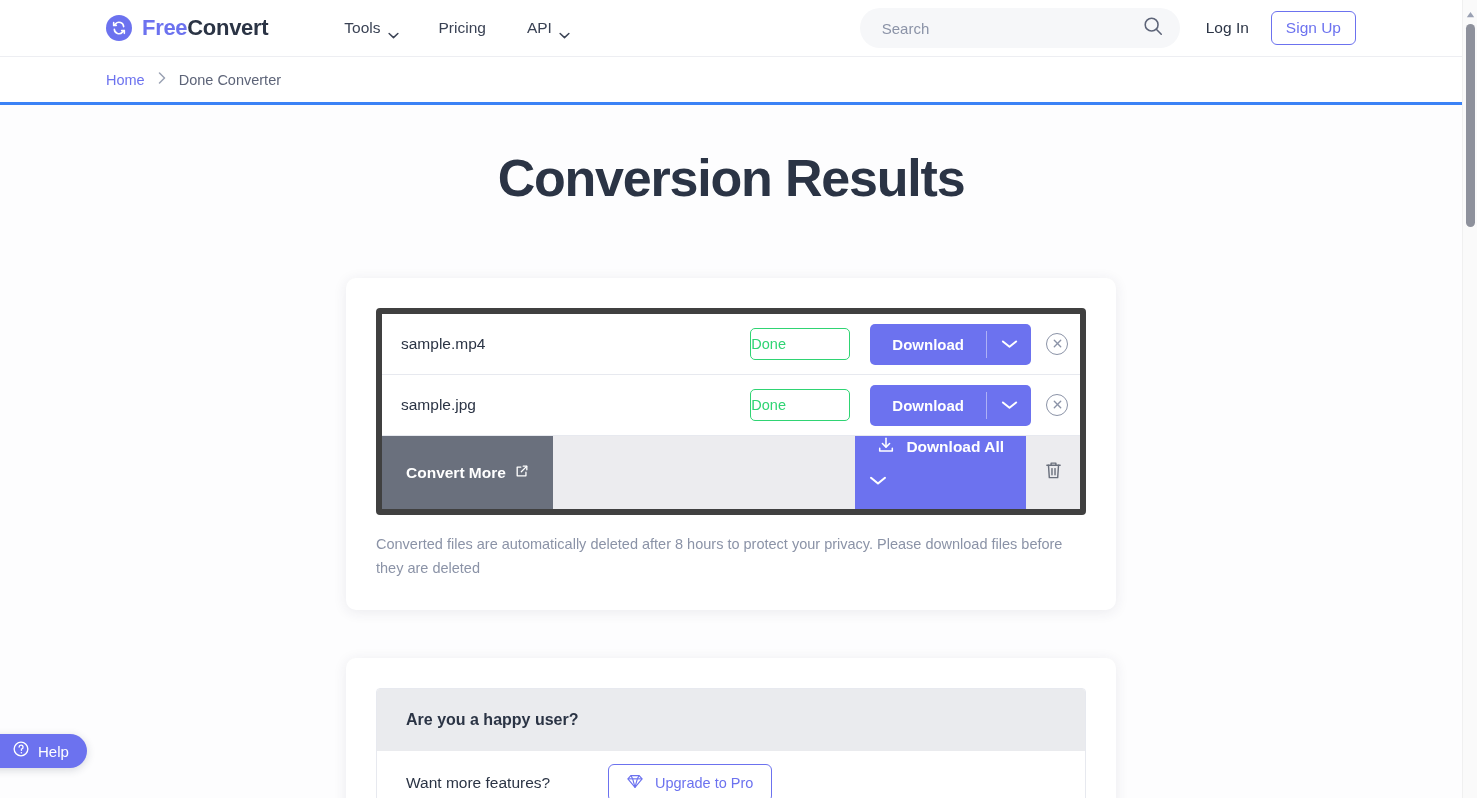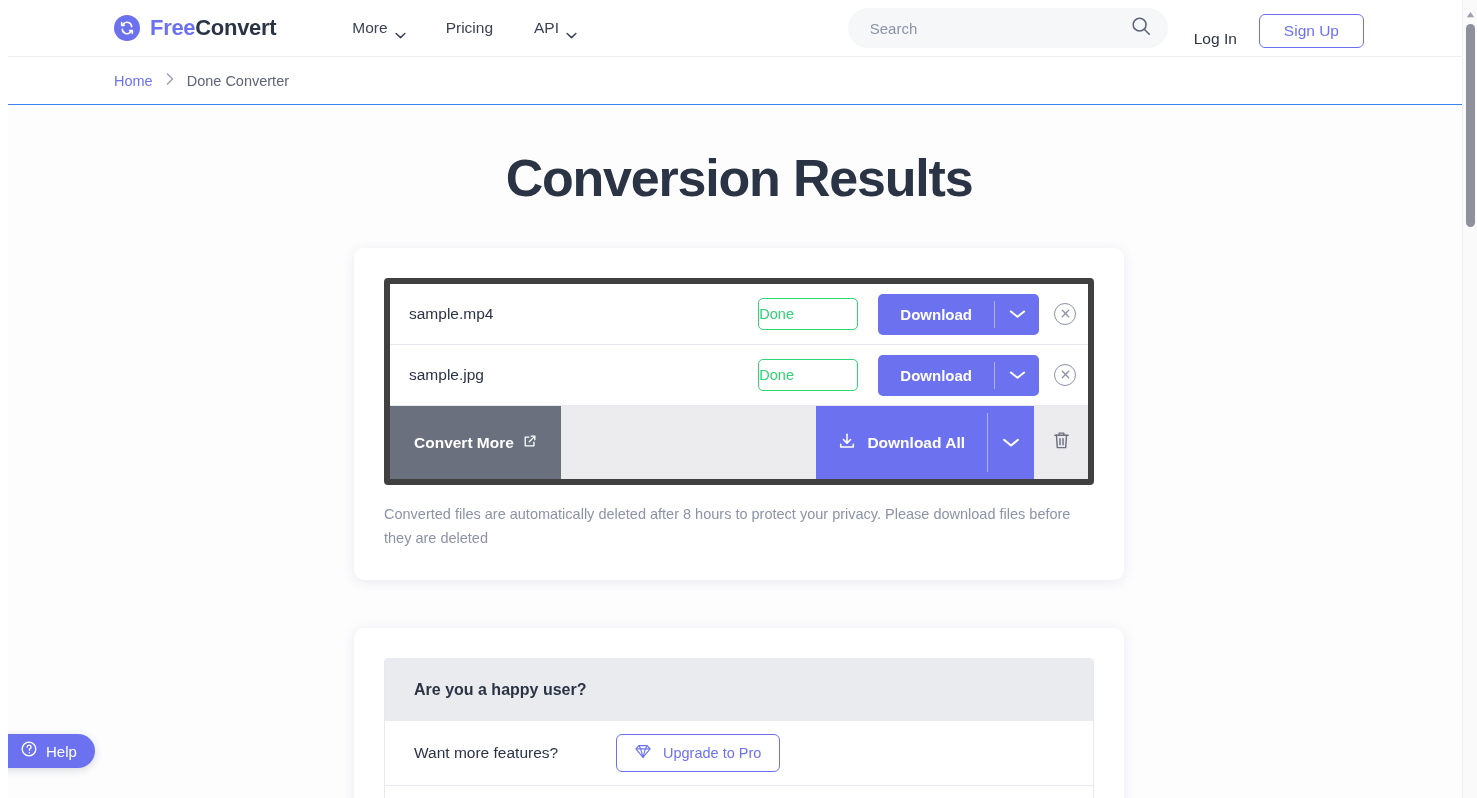--- a/index.html
+++ b/index.html
@@ -13,21 +13,21 @@
   body {
     font-family: "Liberation Sans", sans-serif;
     background: #ffffff;
     color: #2b3445;
     position: relative;
   }
 
   
   .viewport {
     position: absolute;
-    top: 0; left: 8px;
+    top: 0; left: 0;
     width: 1462px;
     height: 798px;
     overflow: hidden;
     background: #ffffff;
   }
 
   
   .topbar {
     height: 57px;
     background: #ffffff;
@@ -79,21 +79,21 @@
   }
   .chev {
     width: 10px; height: 6px;
     position: relative;
     display: inline-block;
   }
 
   .nav-right {
     margin-left: auto;
     display: flex;
-    align-items: flex-end;
+    align-items: center;
     gap: 0;
   }
   .search-box {
     width: 320px;
     height: 40px;
     border-radius: 20px;
     background: #f6f7f9;
     display: flex;
     align-items: center;
     padding: 0 16px 0 22px;
@@ -115,55 +115,55 @@
     color: #2b3445;
     margin-right: 22px;
     cursor: pointer;
     white-space: nowrap;
   }
   .signup-btn {
     font-size: 15.5px;
     color: #6c72ef;
     border: 1px solid #6c72ef;
     border-radius: 6px;
-    padding: 7px 24px;
+    padding: 7px 14px;
     background: #fff;
     cursor: pointer;
     font-family: "Liberation Sans", sans-serif;
     white-space: nowrap;
   }
 
   
   .breadcrumb-bar {
     height: 48px;
     display: flex;
     align-items: center;
     padding-left: 106px;
-    border-bottom: 1px solid #3b82f6;
+    border-bottom: 3px solid #3b82f6;
     background: #ffffff;
     gap: 13px;
     font-size: 14.5px;
   }
   .crumb-home { color: #6c72ef; cursor: pointer; }
   .crumb-sep { color: #9aa1b3; font-size: 13px; }
   .crumb-current { color: #5d6478; }
 
   
   .main {
     background: #fdfdfe;
     padding-top: 43px;
   }
 
   .page-title {
     text-align: center;
     font-size: 52px;
     font-weight: bold;
     letter-spacing: -1.2px;
     color: #2b3445;
-    margin-bottom: 40px;
+    margin-bottom: 70px;
   }
 
   .card {
     width: 770px;
     margin: 0 auto;
     background: #ffffff;
     border-radius: 10px;
     box-shadow: 0 2px 14px rgba(40,48,74,0.09);
     padding: 30px;
   }
@@ -263,20 +263,21 @@
     padding: 0 24px;
     cursor: pointer;
     white-space: nowrap;
   }
   .bar-spacer { flex: 1; }
   .dl-all-group {
     display: flex;
     align-items: stretch;
     background: #6c72ef;
     cursor: pointer;
+    flex-direction: column;
   }
   .dl-all-main {
     color: #fff;
     font-size: 15.5px;
     font-weight: bold;
     display: flex;
     align-items: center;
     gap: 11px;
     padding: 0 22px;
     white-space: nowrap;
@@ -417,21 +418,21 @@
         </svg>
       </span>
       <span class="brand-text">
         <span class="f">Free</span><span class="c">Convert</span>
       </span>
     </div>
 
     <div class="nav-links">
 
       <div class="nav-item">
-        <span>More</span>
+        <span>Tools</span>
         <span class="chev">
           <svg width="11" height="7" viewBox="0 0 12 8" fill="none" stroke="#3a4254" stroke-width="1.7" stroke-linecap="round" stroke-linejoin="round">
               <polyline points="1,1.8 6,6.4 11,1.8"></polyline>
             </svg>
         </span>
       </div>
 
       <div class="nav-item">
         <span>Pricing</span>
       </div>

